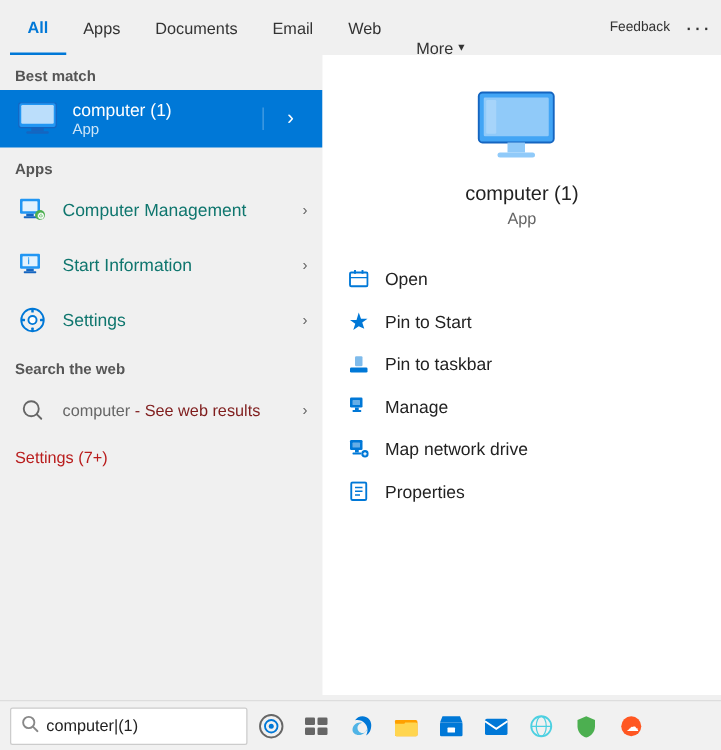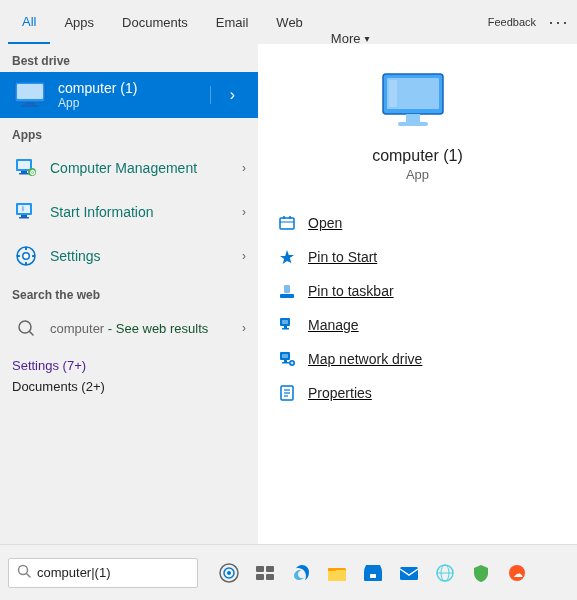--- a/index.html
+++ b/index.html
@@ -35,21 +35,21 @@
       color: #333;
       font-size: 13px;
       position: relative;
       height: 44px;
       display: flex;
       align-items: center;
     }
     .nav-tab.active {
       border-bottom: 2px solid #0078d7;
       color: #0078d7;
-      font-weight: 400;
+      font-weight: 700;
     }
     .nav-tab-more {
       display: flex;
       align-items: center;
       gap: 4px;
       margin-top: 32px;
     }
     .nav-tab-more .chevron {
       font-size: 10px;
     }
@@ -230,50 +230,49 @@
     
     .context-menu {
       padding: 8px 0;
     }
     .context-item {
       display: flex;
       align-items: center;
       padding: 8px 20px;
       cursor: pointer;
       gap: 12px;
-      text-decoration: underline;
     }
     .context-item .ctx-icon {
       width: 18px;
       height: 18px;
       display: flex;
       align-items: center;
       justify-content: center;
       flex-shrink: 0;
       color: #0078d7;
       font-size: 15px;
     }
     .context-item .ctx-label {
       font-size: 14px;
       color: #222;
     }
 
     
     .taskbar {
-      height: 56px;
+      height: 40px;
       background: rgba(240,240,240,0.95);
       border-top: 1px solid #ddd;
       display: flex;
       align-items: center;
       padding: 0 8px;
       position: absolute;
       bottom: 0;
       left: 0;
       right: 0;
-      gap: 16px;
+      gap: 4px;
     }
 
     .search-box {
       display: flex;
       align-items: center;
       background: white;
       border: 1px solid #ccc;
       border-radius: 2px;
       height: 30px;
       padding: 0 8px;
@@ -340,21 +339,21 @@
   <div class="top-nav-right">
     <span class="feedback-btn">Feedback</span>
     <span class="dots-btn">···</span>
   </div>
 </div>
 
 <div class="main-split">
 
   <div class="left-panel">
 
-    <div class="section-label">Best drive</div>
+    <div class="section-label">Best match</div>
 
     <div class="best-match-item">
       <div class="item-icon">
 
         <svg width="34" height="26" viewBox="0 0 34 26">
           <rect x="2" y="0" width="30" height="20" rx="2" fill="#2196F3" stroke="#1565C0" stroke-width="1"></rect>
           <rect x="4" y="2" width="26" height="15" rx="1" fill="#bbdefb"></rect>
           <rect x="12" y="20" width="10" height="3" fill="#1565C0"></rect>
           <rect x="8" y="23" width="18" height="2" rx="1" fill="#1565C0"></rect>
         </svg>
@@ -417,28 +416,27 @@
     <div class="section-label">Search the web</div>
 
     <div class="web-item">
       <div class="item-icon">
         <svg width="18" height="18" viewBox="0 0 18 18">
           <circle cx="8" cy="8" r="6" fill="none" stroke="#666" stroke-width="1.5"></circle>
           <line x1="12.5" y1="12.5" x2="16" y2="16" stroke="#666" stroke-width="1.5" stroke-linecap="round"></line>
         </svg>
       </div>
       <div class="item-text">
-        <span>computer</span><span style="color:#14532d; font-size:13px;"> - See web results</span>
+        <span>computer</span><span style="color:#7f1d1d; font-size:13px;"> - See web results</span>
       </div>
       <span class="chevron-right">›</span>
     </div>
 
-    <div class="section-label" style="padding: 8px 12px 2px; font-weight: 400; font-size: 13px; color: #4c1d95;">Settings (7+)</div>
-
-    <div class="section-label" style="padding: 4px 12px 8px; font-weight: 400; font-size: 13px; color: #222;">Documents (2+)</div>
+    <div class="section-label" style="padding: 8px 12px 2px; font-weight: 400; font-size: 13px; color: #b91c1c;">Settings (7+)</div>
+
 
   </div>
 
   <div class="right-panel">
     <div class="right-top">
       <div class="computer-icon-wrapper">
         <svg width="80" height="60" viewBox="0 0 80 60">
 
           <rect x="5" y="2" width="60" height="40" rx="3" fill="#42A5F5" stroke="#1565C0" stroke-width="1.5"></rect>
           <rect x="9" y="6" width="52" height="31" rx="1" fill="#90CAF9"></rect>

